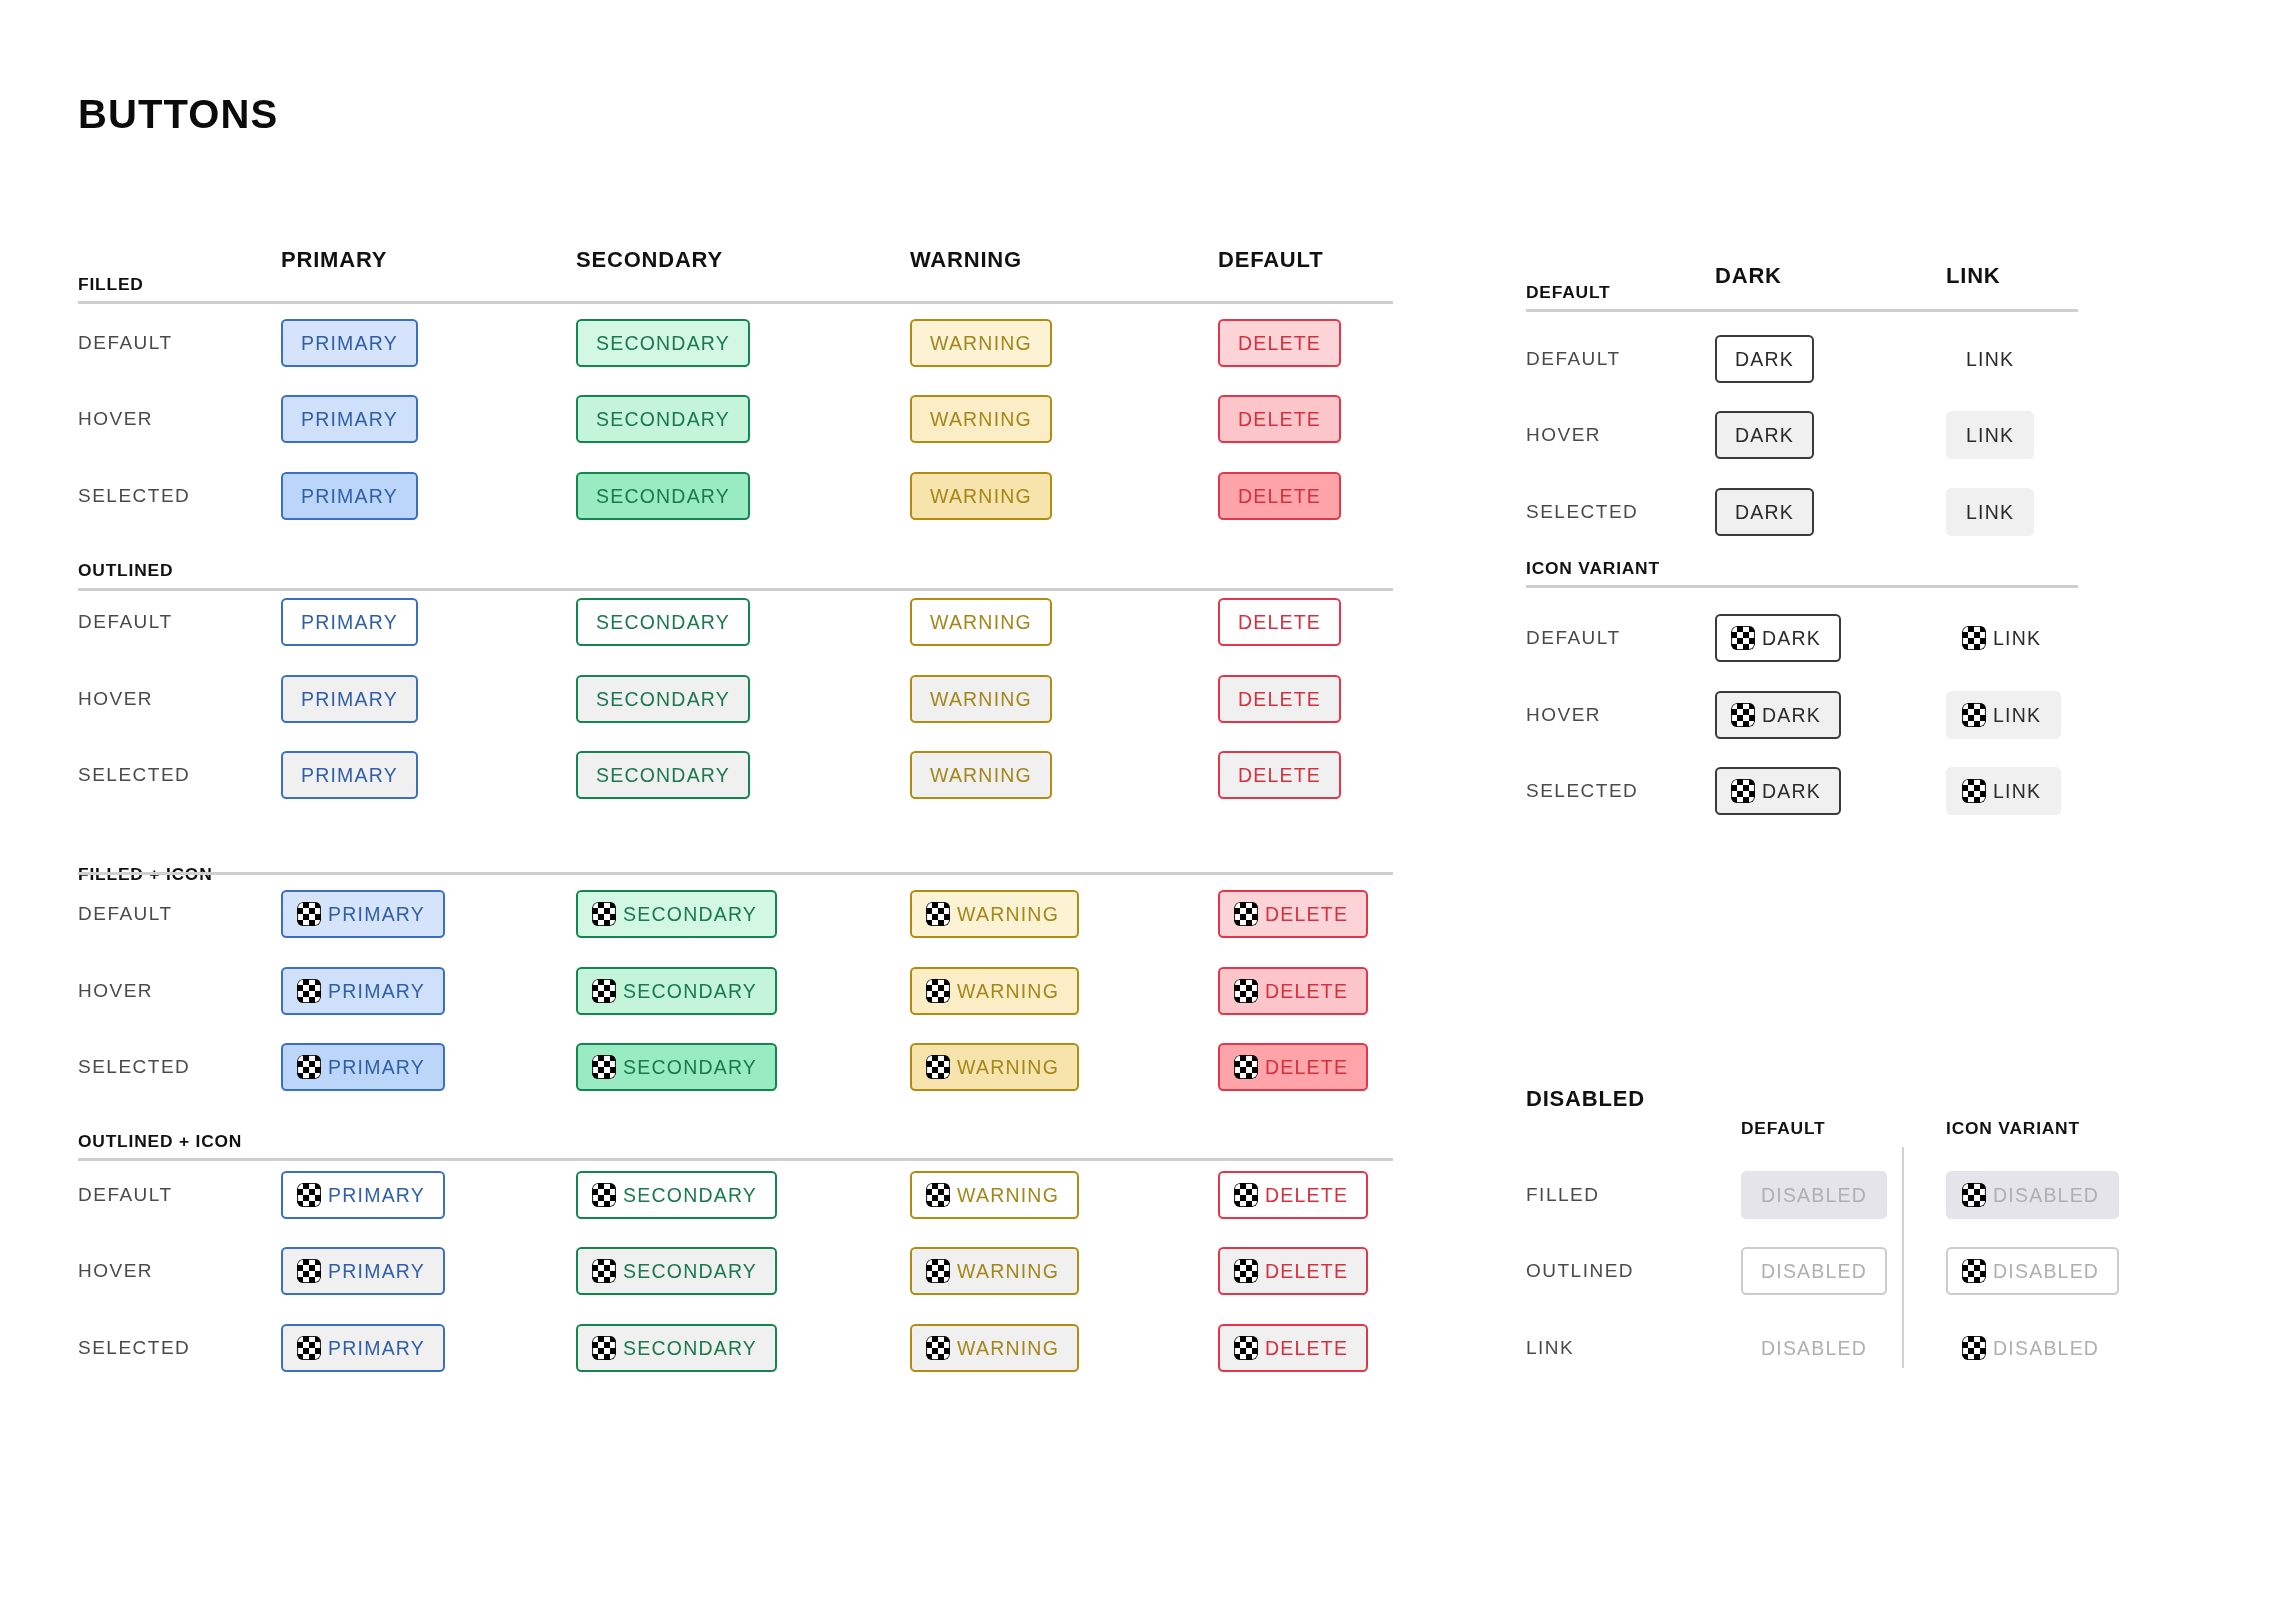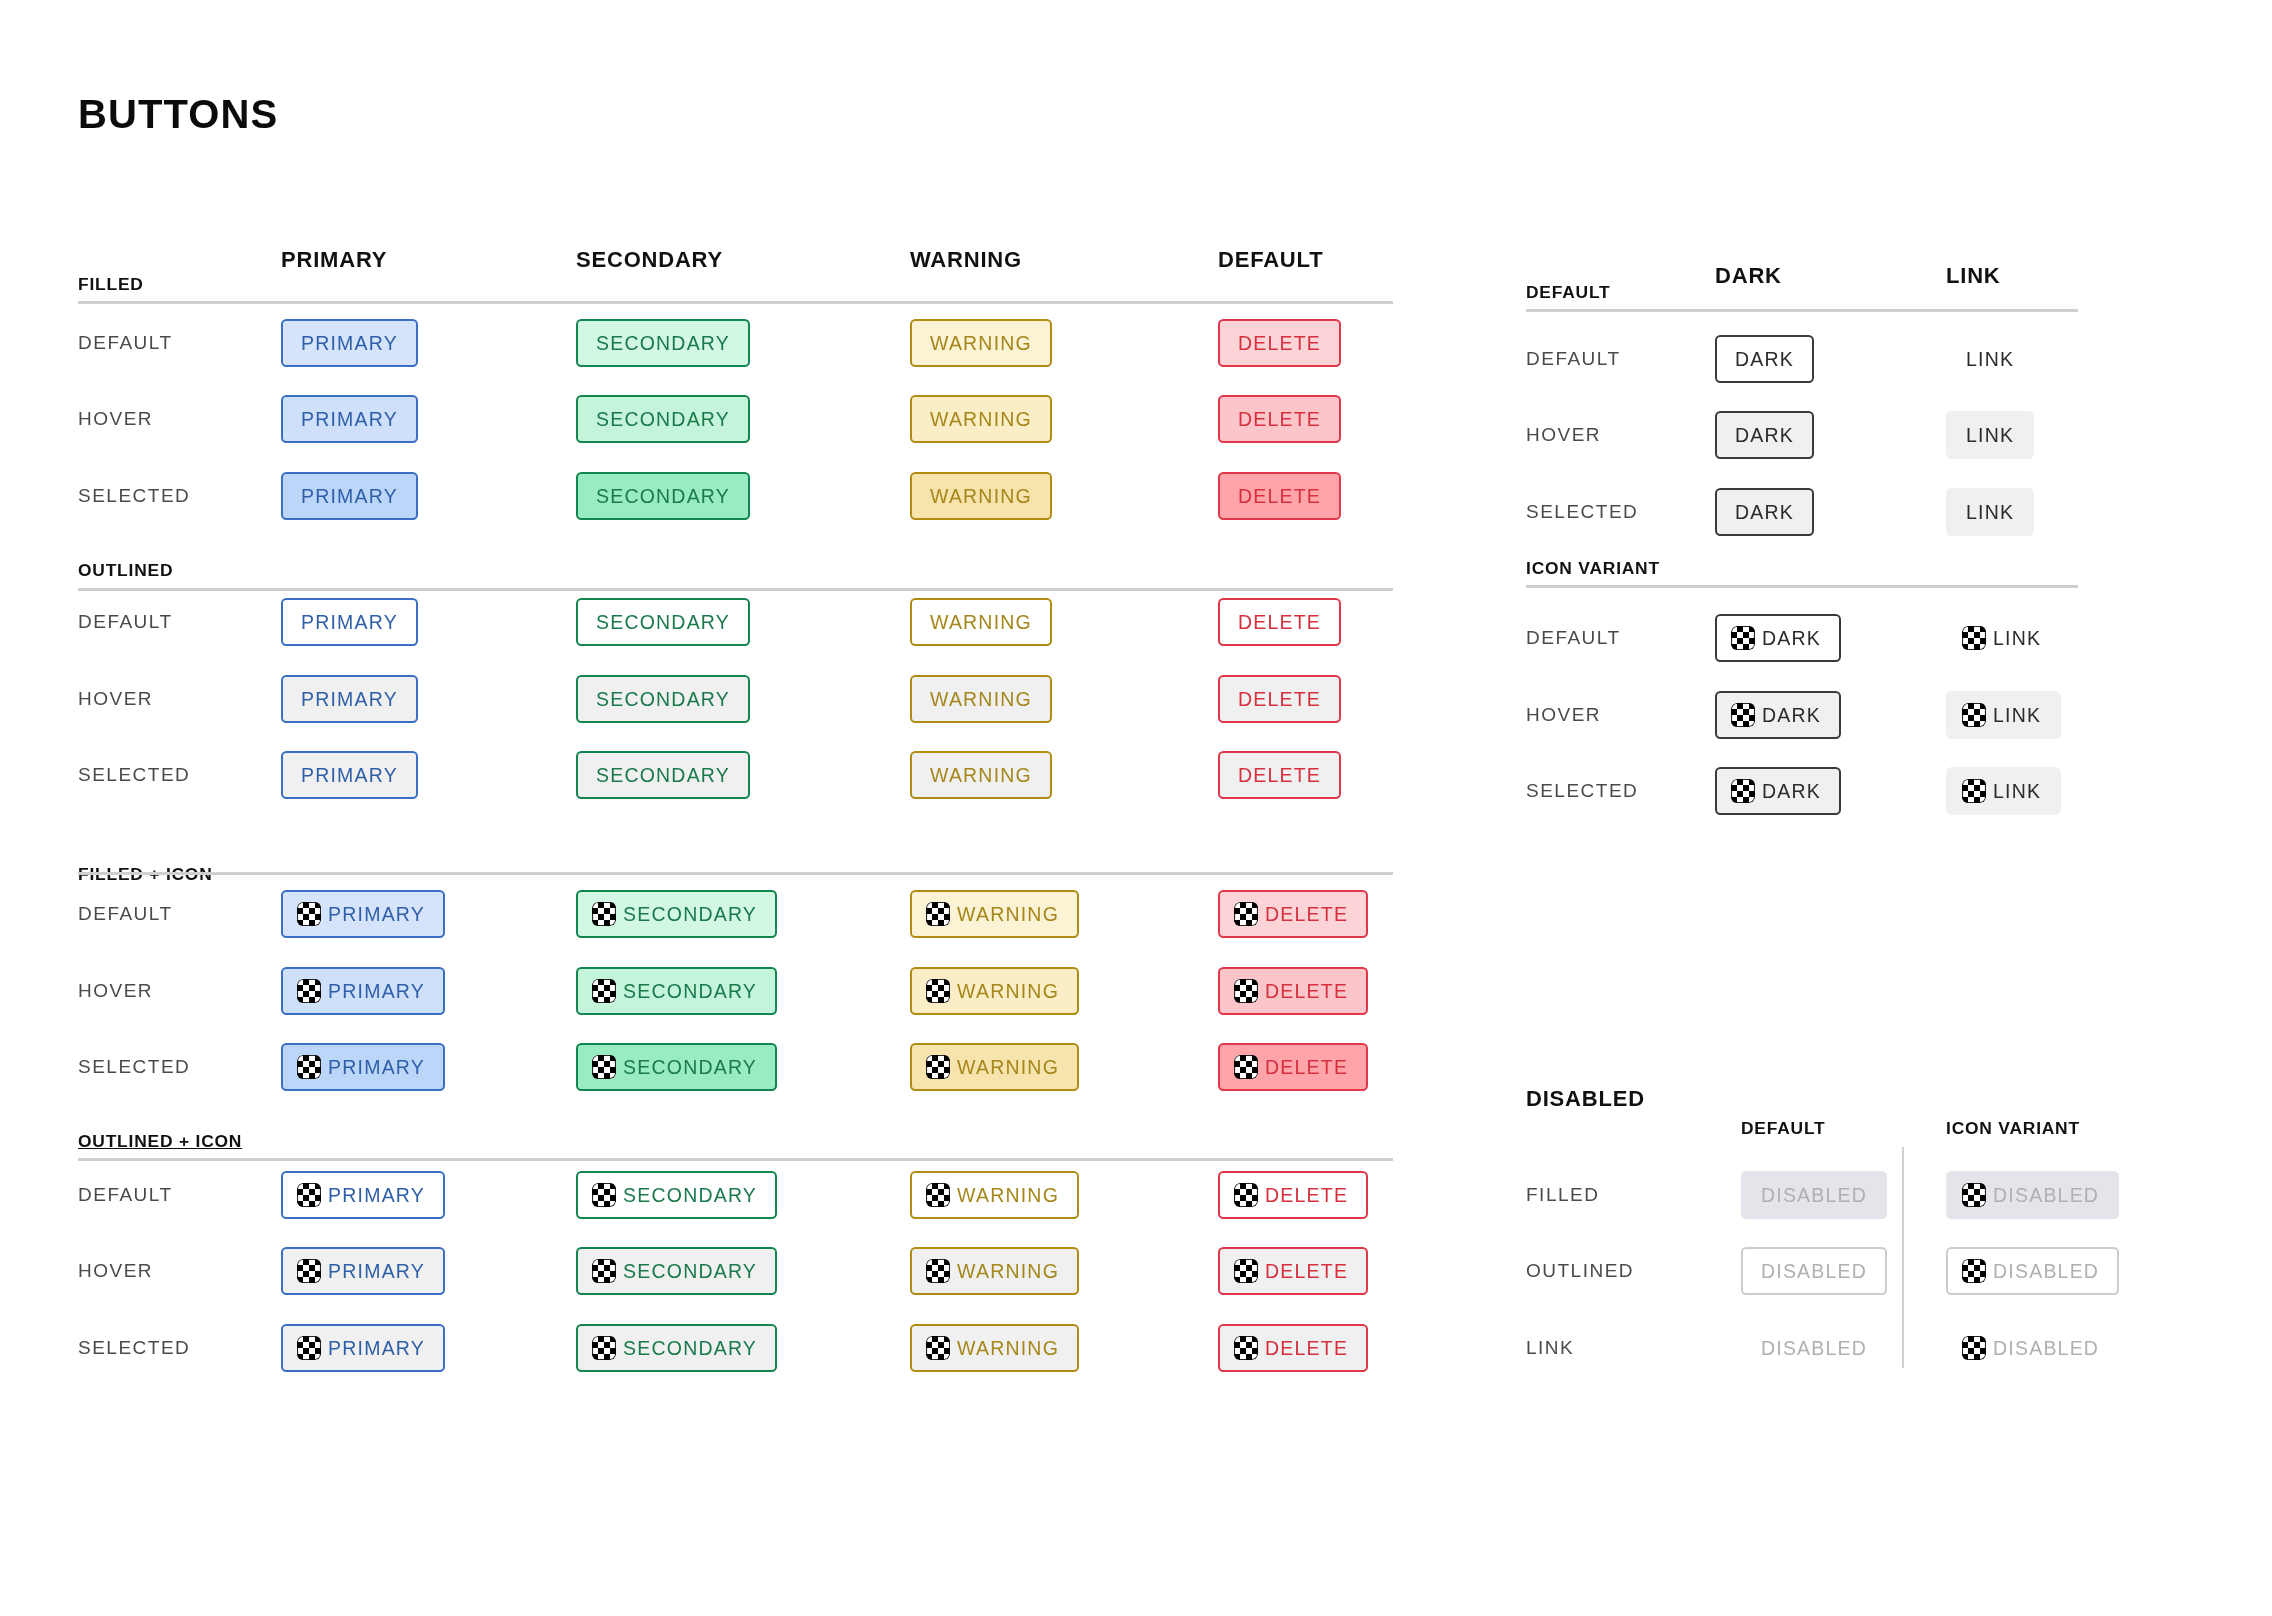--- a/index.html
+++ b/index.html
@@ -248,21 +248,21 @@
       <span class="lbl">SECONDARY</span>
     </div>
     <div class="btn has-icon" style="left: 910px; top: 1067px; background: rgb(247, 227, 172); border-color: rgb(176, 141, 18); color: rgb(165, 134, 26);">
       <span class="chk-icon"></span>
       <span class="lbl">WARNING</span>
     </div>
     <div class="btn has-icon" style="left: 1218px; top: 1067px; background: rgb(255, 164, 169); border-color: rgb(224, 55, 74); color: rgb(214, 48, 63);">
       <span class="chk-icon"></span>
       <span class="lbl">DELETE</span>
     </div>
-    <div class="section-label" style="left: 78px; top: 1131px; text-decoration: underline;">OUTLINED + ICON</div>
+    <div class="section-label" style="left: 78px; top: 1131px;">OUTLINED + ICON</div>
     <div class="rule" style="left: 78px; top: 1158px; width: 1315px;"></div>
     <div class="row-label" style="left: 78px; top: 1195px;">DEFAULT</div>
     <div class="btn has-icon" style="left: 281px; top: 1195px; background: rgb(255, 255, 255); border-color: rgb(58, 111, 196); color: rgb(47, 95, 168);">
       <span class="chk-icon"></span>
       <span class="lbl">PRIMARY</span>
     </div>
     <div class="btn has-icon" style="left: 576px; top: 1195px; background: rgb(255, 255, 255); border-color: rgb(19, 134, 79); color: rgb(26, 122, 76);">
       <span class="chk-icon"></span>
       <span class="lbl">SECONDARY</span>
     </div>

